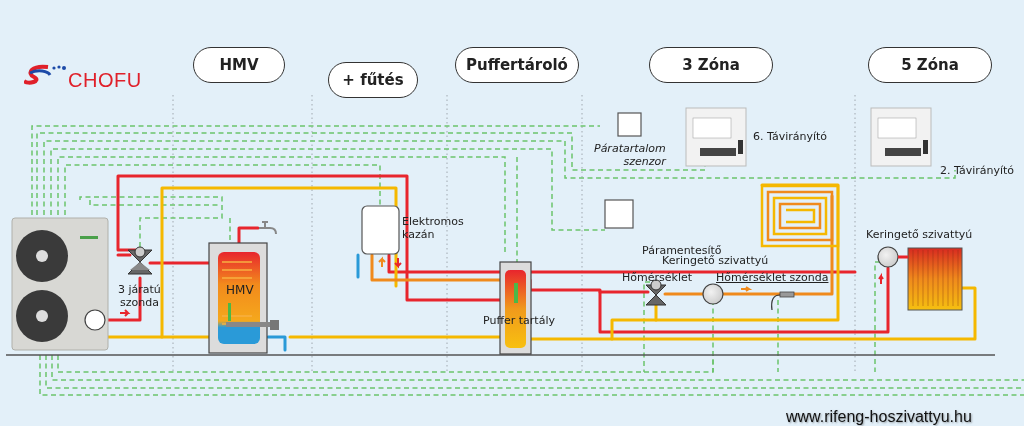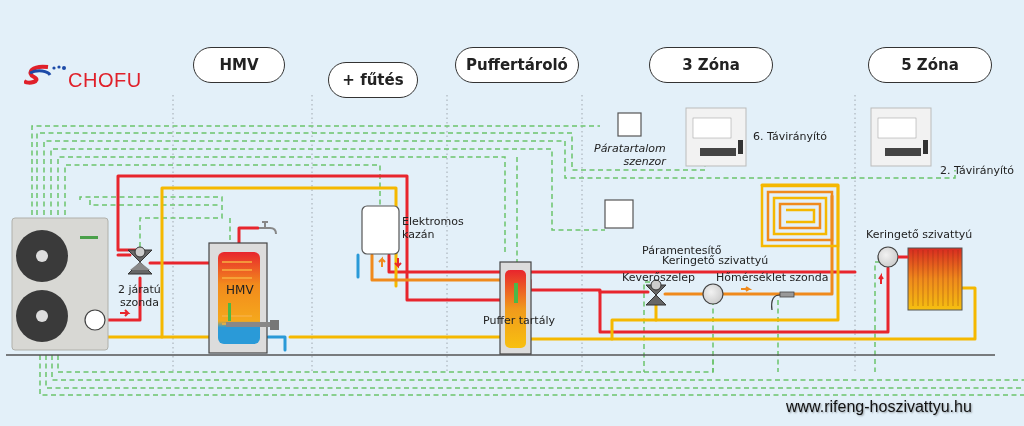--- a/index.html
+++ b/index.html
@@ -2,21 +2,21 @@
 <html><head>
 <meta charset="utf-8">
 <style>
   html,body{margin:0;padding:0;}
   body{width:1024px;height:426px;background:#e3f0f9;position:relative;overflow:hidden;font-family:"DejaVu Sans","Liberation Sans",sans-serif;}
   svg#diagram{position:absolute;left:0;top:0;}
   .lbl{position:absolute;font-size:11px;color:#222;line-height:13px;white-space:nowrap;}
   .pill{position:absolute;top:47px;height:36px;border:1.5px solid #333;border-radius:18px;background:#fff;display:flex;align-items:center;justify-content:center;font-size:15px;font-weight:bold;color:#222;box-sizing:border-box;}
   .logo{position:absolute;left:24px;top:56px;display:flex;align-items:center;}
   .logo-text{font-family:"Liberation Sans",sans-serif;font-weight:normal;font-size:20px;color:#e0202a;letter-spacing:0.5px;margin-top:13px;}
-  .url{position:absolute;left:786px;top:398px;font-family:"Liberation Sans",sans-serif;font-size:16px;color:#111;text-shadow:1px 1px 2px rgba(0,0,0,0.35);}
+  .url{position:absolute;left:786px;top:408px;font-family:"Liberation Sans",sans-serif;font-size:16px;color:#111;text-shadow:1px 1px 2px rgba(0,0,0,0.35);}
 </style>
 </head>
 <body>
 
 <svg id="diagram" width="1024" height="426">
   <defs>
     <linearGradient id="hmvGrad" x1="0" y1="0" x2="0" y2="1">
       <stop offset="0" stop-color="#e8252d"></stop>
       <stop offset="0.35" stop-color="#f28a1c"></stop>
       <stop offset="0.75" stop-color="#f5a81c"></stop>
@@ -202,34 +202,34 @@
   <span class="logo-text">CHOFU</span>
 </div>
 
 <div class="pill" style="left:193px;width:92px;">HMV</div>
 <div class="pill" style="left:328px;width:90px;margin-top:15px;">+ fűtés</div>
 <div class="pill" style="left:455px;width:124px;">Puffertároló</div>
 <div class="pill" style="left:649px;width:124px;">3 Zóna</div>
 <div class="pill" style="left:868px;width:124px;">5 Zóna</div>
 
 <div class="lbl" style="left:118px;top:283px;text-align:center;">
-  <div>2 járatú</div>
+  <div>3 járatú</div>
   <div>szonda</div>
 </div>
 <div class="lbl" style="left:226px;top:284px;font-size:12px;">HMV</div>
 <div class="lbl" style="left:402px;top:215px;">
   <div>Elektromos</div>
   <div>kazán</div>
 </div>
 <div class="lbl" style="left:483px;top:314px;">Puffer tartály</div>
 <div class="lbl" style="left:594px;top:142px;text-align:right;font-style:italic;">
   <div>Páratartalom</div>
   <div>szenzor</div>
 </div>
 <div class="lbl" style="left:753px;top:130px;">6. Távirányító</div>
 <div class="lbl" style="left:940px;top:126px;margin-top:38px;">2. Távirányító</div>
 <div class="lbl" style="left:642px;top:208px;margin-top:36px;">Páramentesítő</div>
 <div class="lbl" style="left:662px;top:254px;">Keringető szivattyú</div>
-<div class="lbl" style="left:622px;top:271px;">Keverőszelep</div>
-<div class="lbl" style="left:716px;top:271px;">Hőmérséklet szonda</div>
+<div class="lbl" style="left:622px;top:271px;">Hőmérséklet</div>
+<div class="lbl" style="left:716px;top:271px;text-decoration:underline;">Hőmérséklet szonda</div>
 <div class="lbl" style="left:866px;top:228px;">Keringető szivattyú</div>
 
 <div class="url">www.rifeng-hoszivattyu.hu</div>
 
 </body></html>

